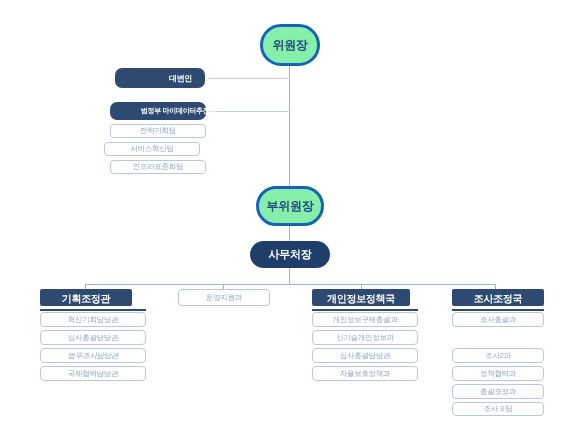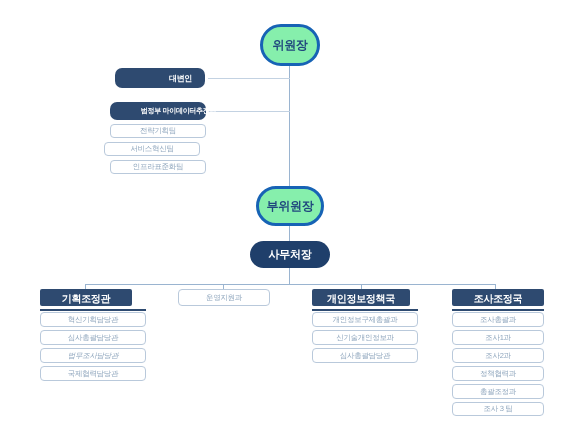--- a/index.html
+++ b/index.html
@@ -183,31 +183,31 @@
   <div class="col-rule" style="left:312px; top:309px; width:106px;"></div>
   <div class="node box-outline" style="left:312px; top:312px; width:106px; height:15px;">
     <span>개인정보구제총괄과</span>
   </div>
   <div class="node box-outline" style="left:312px; top:330px; width:106px; height:15px;">
     <span>신기술개인정보과</span>
   </div>
   <div class="node box-outline" style="left:312px; top:348px; width:106px; height:15px;">
     <span>심사총괄담당관</span>
   </div>
+  <div class="node box-outline" style="left:312px; top:366px; width:106px; height:15px;">
+    <span>자율보호정책과</span>
+  </div>
 
   <div class="node dept-head" style="left:452px; top:289px; width:92px; height:17px;">
     <span>조사조정국</span>
   </div>
   <div class="col-rule" style="left:452px; top:309px; width:92px;"></div>
   <div class="node box-outline" style="left:452px; top:312px; width:92px; height:15px;">
     <span>조사총괄과</span>
   </div>
-  <div class="node box-outline" style="left:452px; top:330px; width:92px; height:15px;">
-    <span>조사1과</span>
-  </div>
   <div class="node box-outline" style="left:452px; top:348px; width:92px; height:15px;text-align:center;">
     <span>조사2과</span>
   </div>
   <div class="node box-outline" style="left:452px; top:366px; width:92px; height:15px;">
     <span>정책협력과</span>
   </div>
   <div class="node box-outline" style="left:452px; top:384px; width:92px; height:15px;">
     <span>총괄조정과</span>
   </div>
   <div class="node box-outline" style="left:452px; top:402px; width:92px; height:14px;">

